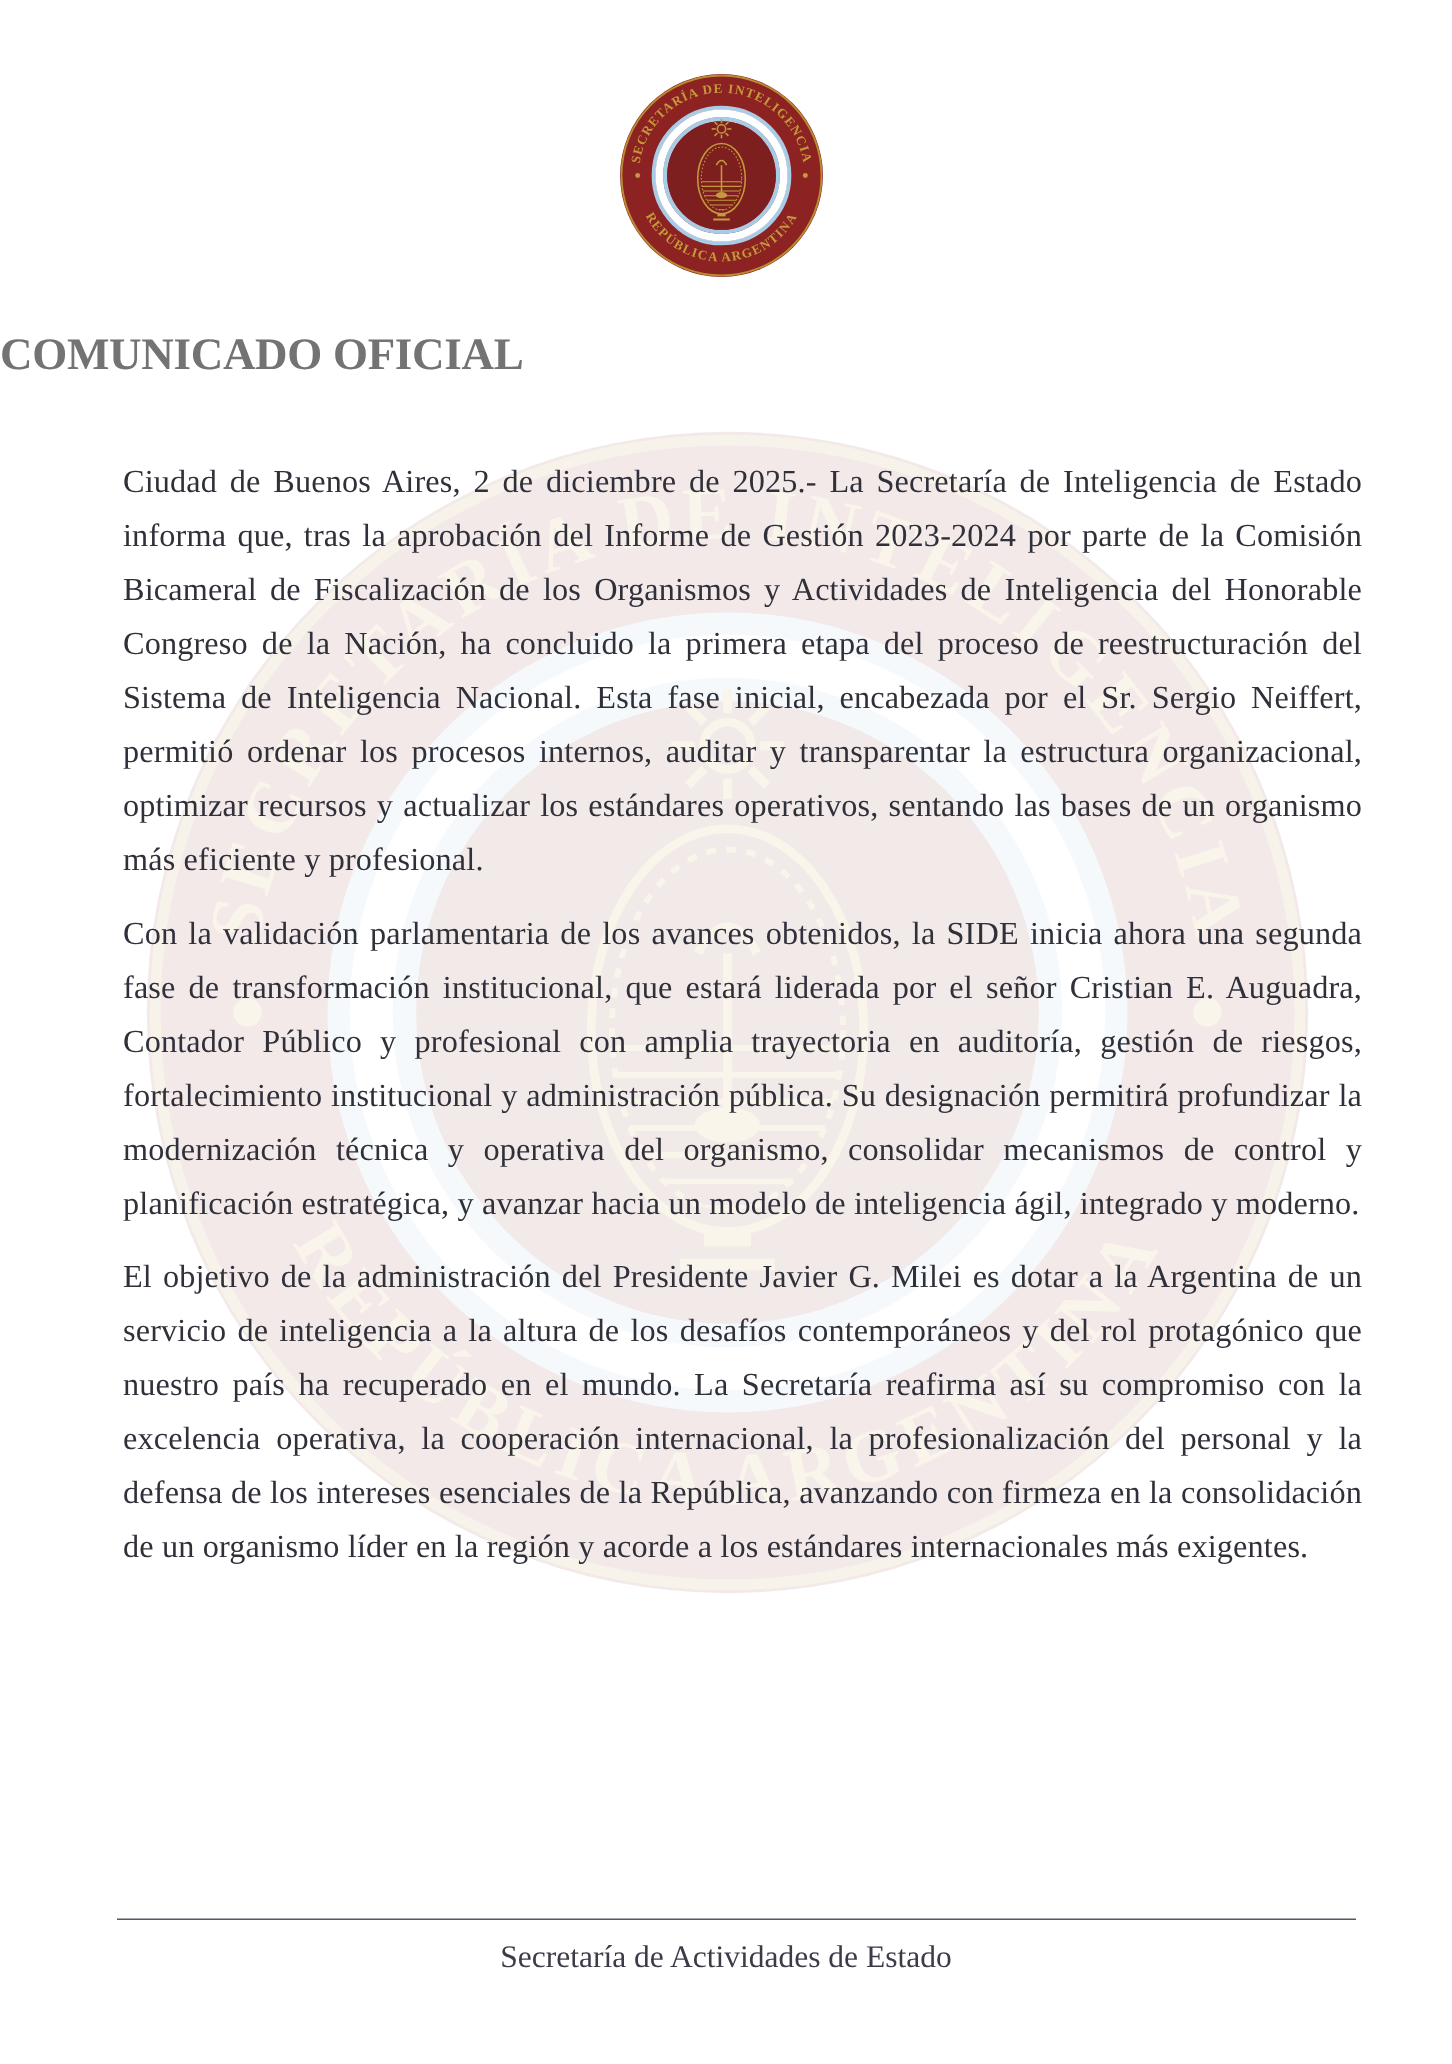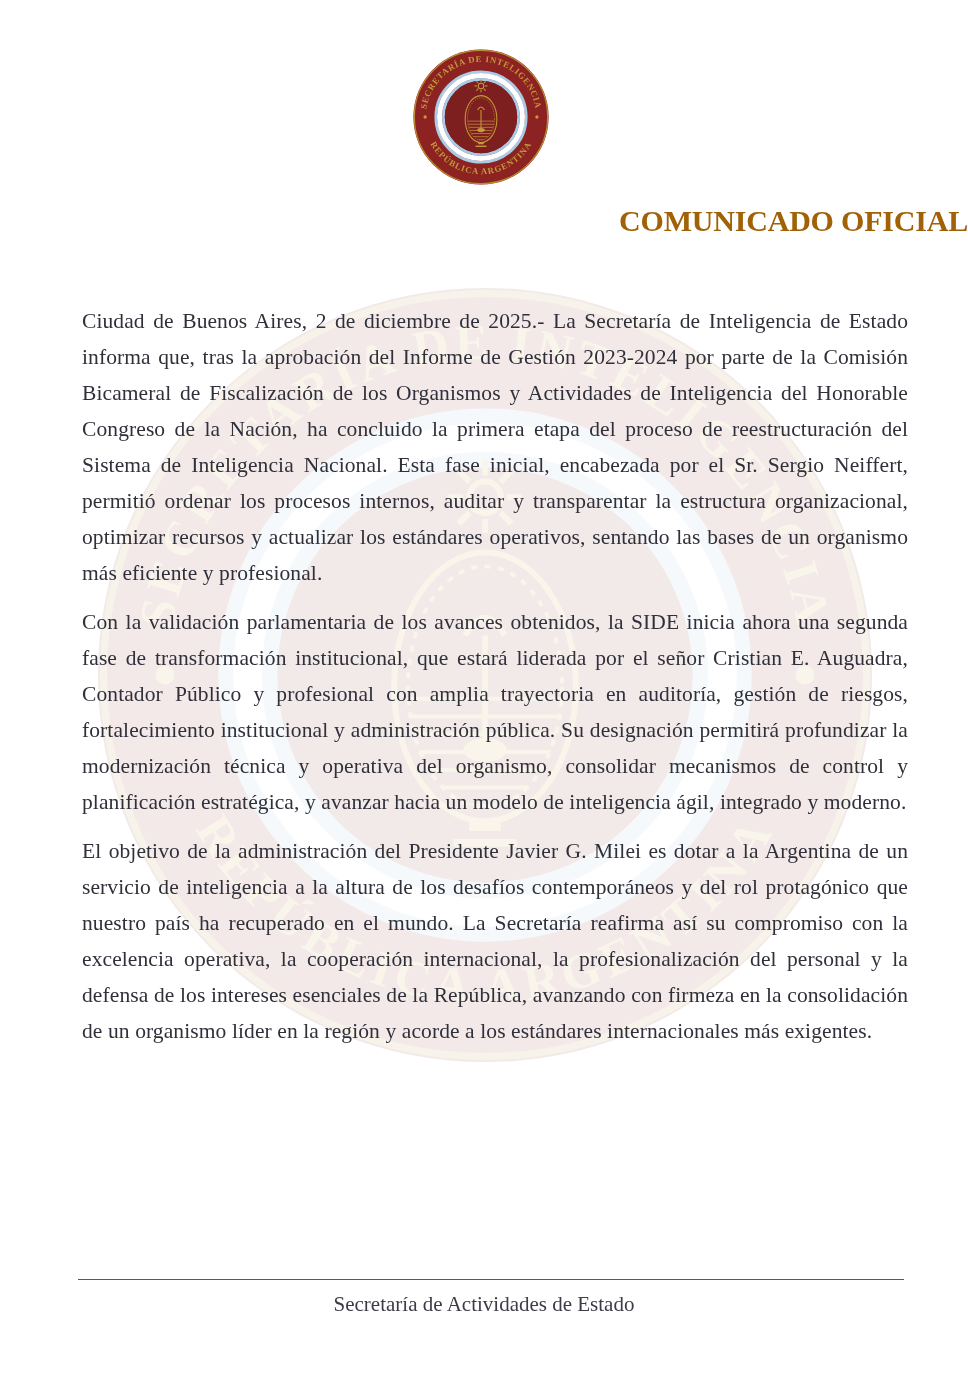--- a/index.html
+++ b/index.html
@@ -12,24 +12,24 @@
   }
   .content { position: relative; z-index: 1; }
 
   .seal {
     position: absolute; left: 412px; top: 48px;
     width: 138px; height: 138px;
   }
   .seal svg { width: 100%; height: 100%; display: block; }
 
   .title {
-    position: absolute; top: 204px; left: 0; width: 100%;
-    margin: 0; text-align: right;
+    position: absolute; top: 220px; left: 0; width: 100%;
+    margin: 0; text-align: left;
     font-size: 30px; font-weight: 700; letter-spacing: -0.2px;
-    color: #a16207;
+    color: #737373;
   }
 
   .body-text {
     position: absolute; top: 303px; left: 82px; width: 826px;
     font-size: 21.5px; line-height: 36px;
     letter-spacing: 0.1px;
     text-align: justify;
     color: #30303a;
   }
   .body-text p { margin: 0 0 13px 0; }

